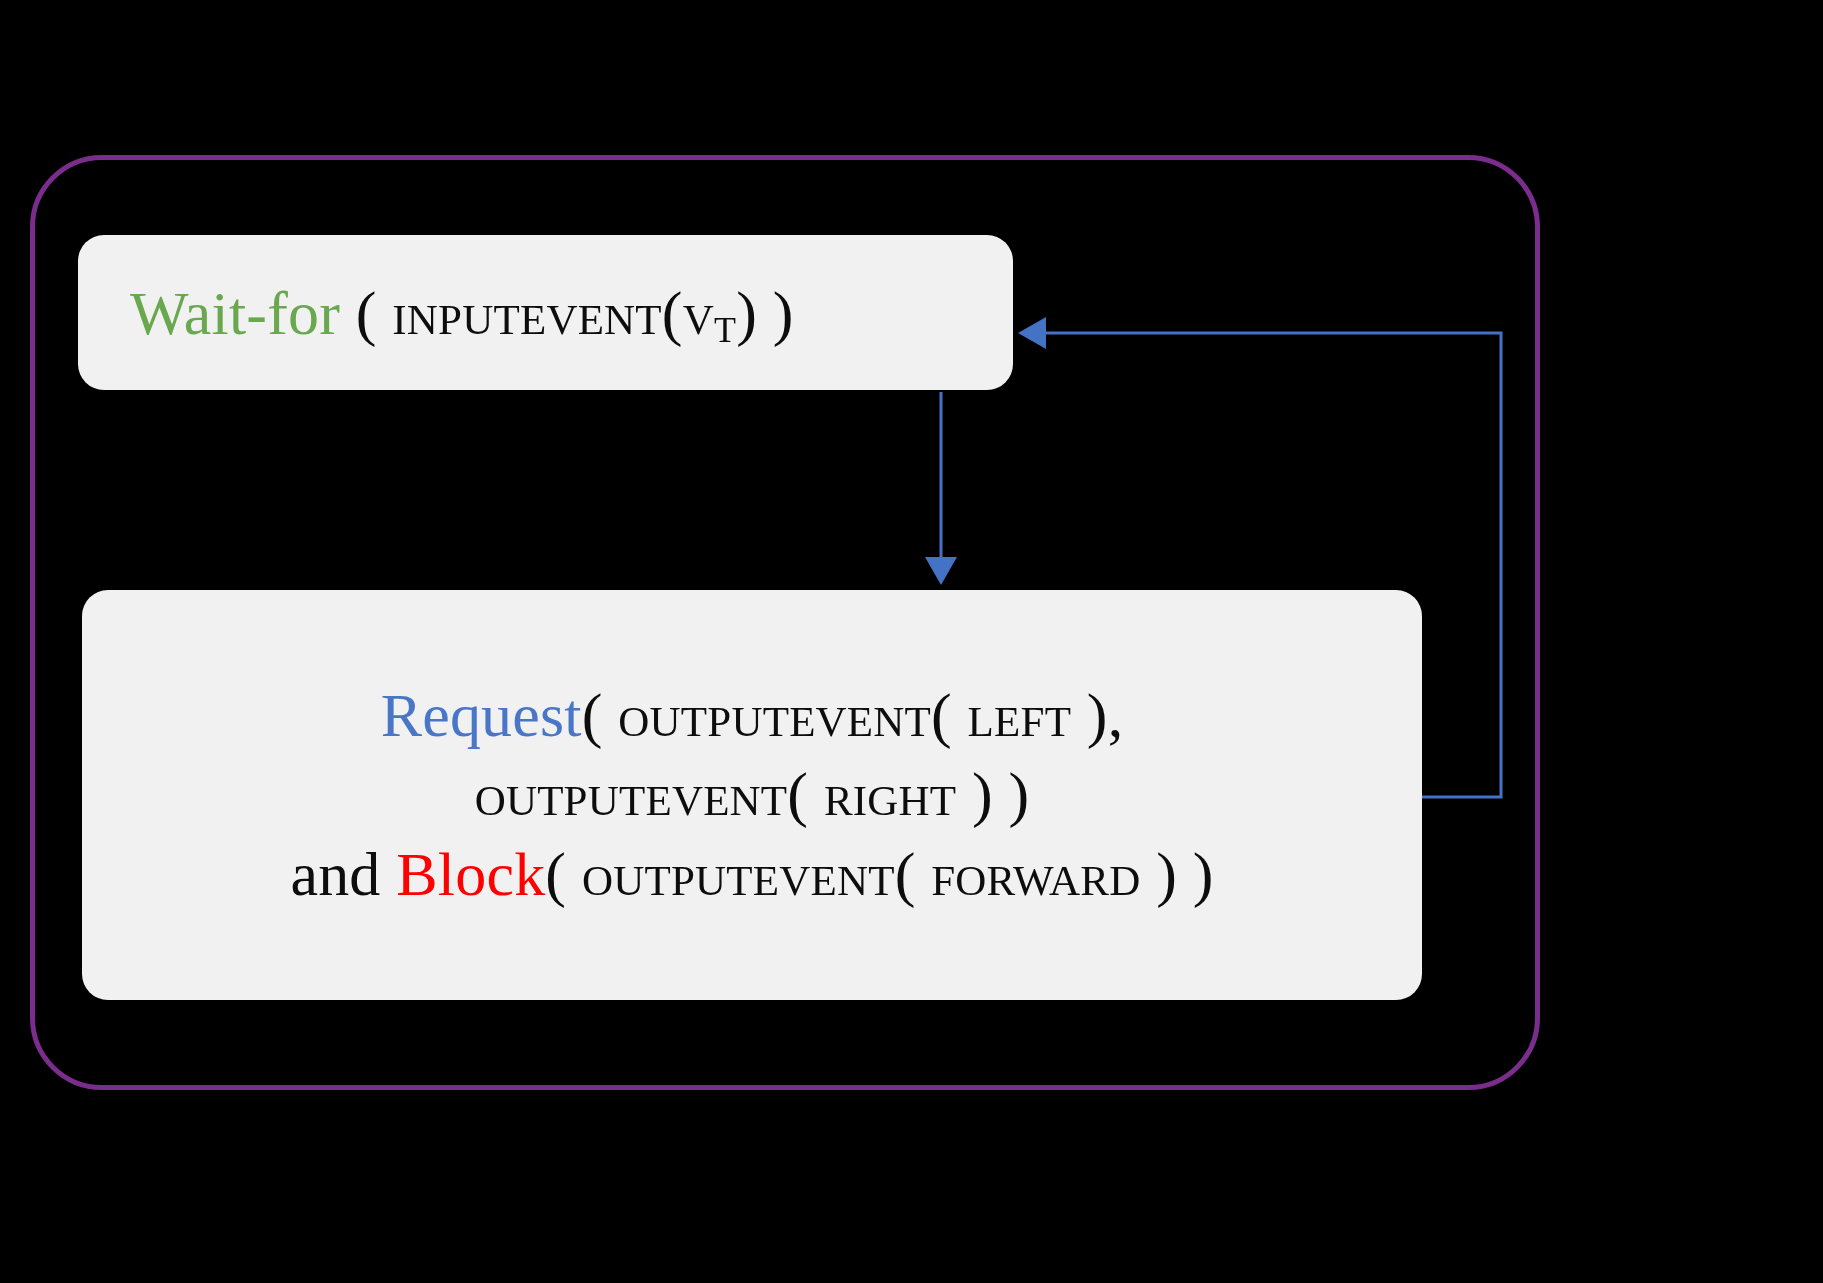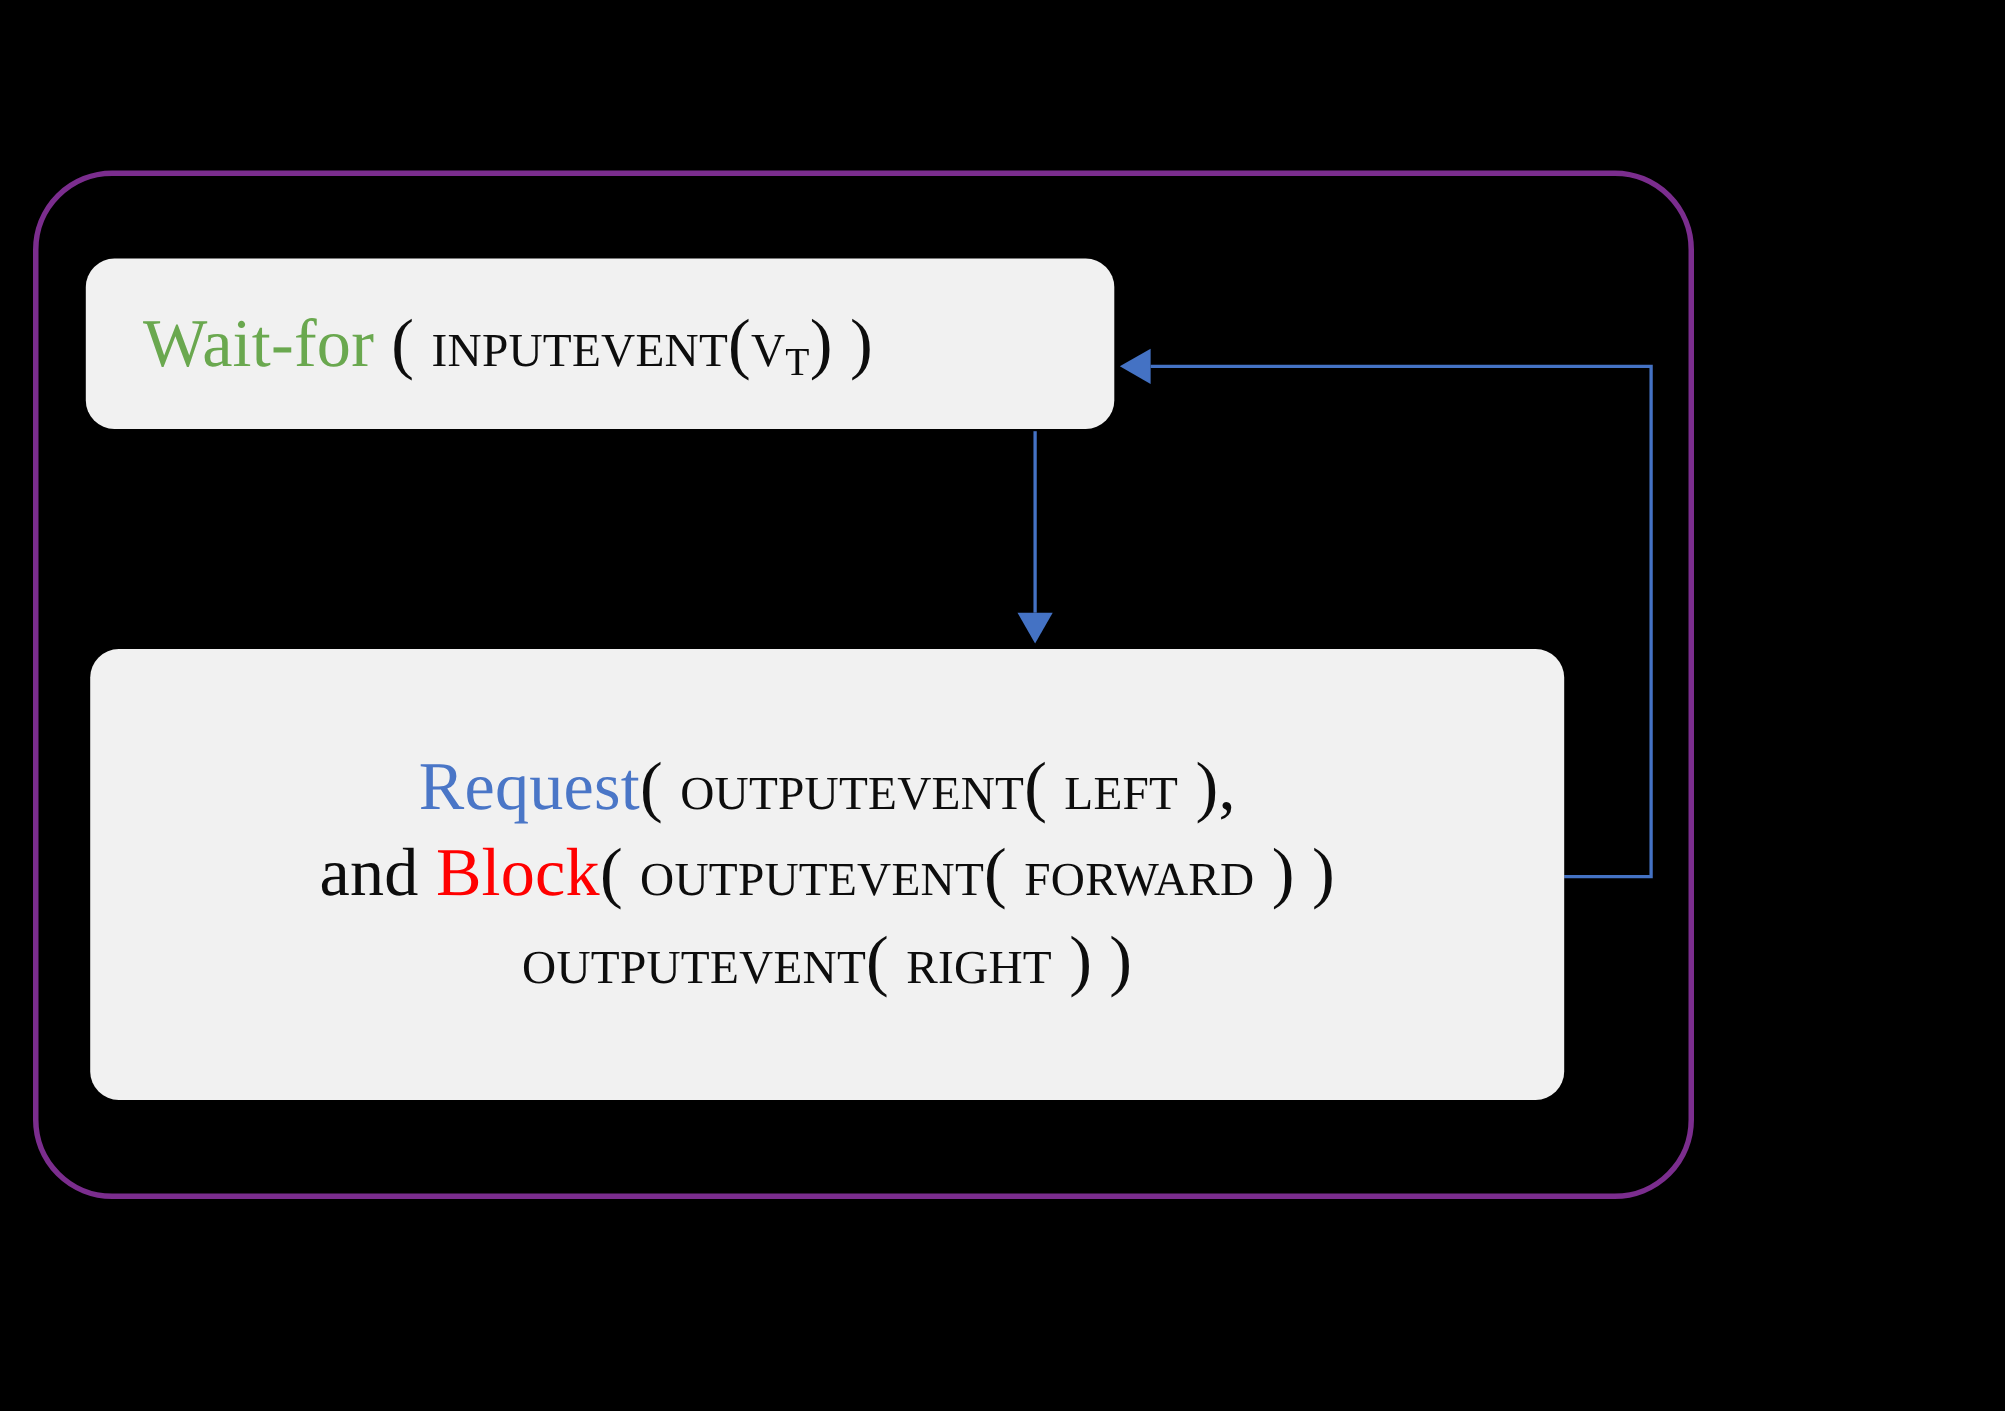--- a/index.html
+++ b/index.html
@@ -133,20 +133,20 @@
     <div class="stmt">
       <span class="kw-wait">Wait-for</span><span> ( </span><span class="sc">InputEvent</span><span>(</span><span class="sc">v</span><sub>T</sub><span>)</span><span> )</span>
     </div>
   </div>
 
   <div class="event-box" id="request-box">
     <div class="stmt">
 
       <span class="ln"><span class="kw-req">Request</span><span>( </span><span class="sc">OutputEvent</span><span>( </span><span class="sc">Left</span><span> ),</span></span>
 
+      <span class="ln"><span class="sc">OutputEvent</span><span>( </span><span class="sc">Right</span><span> ) )</span></span>
+
       <span class="ln"><span>and </span><span class="kw-block">Block</span><span>( </span><span class="sc">OutputEvent</span><span>( </span><span class="sc">Forward</span><span> ) )</span></span>
-
-      <span class="ln"><span class="sc">OutputEvent</span><span>( </span><span class="sc">Right</span><span> ) )</span></span>
 
     </div>
   </div>
 
 </div>
 
 </body></html>

